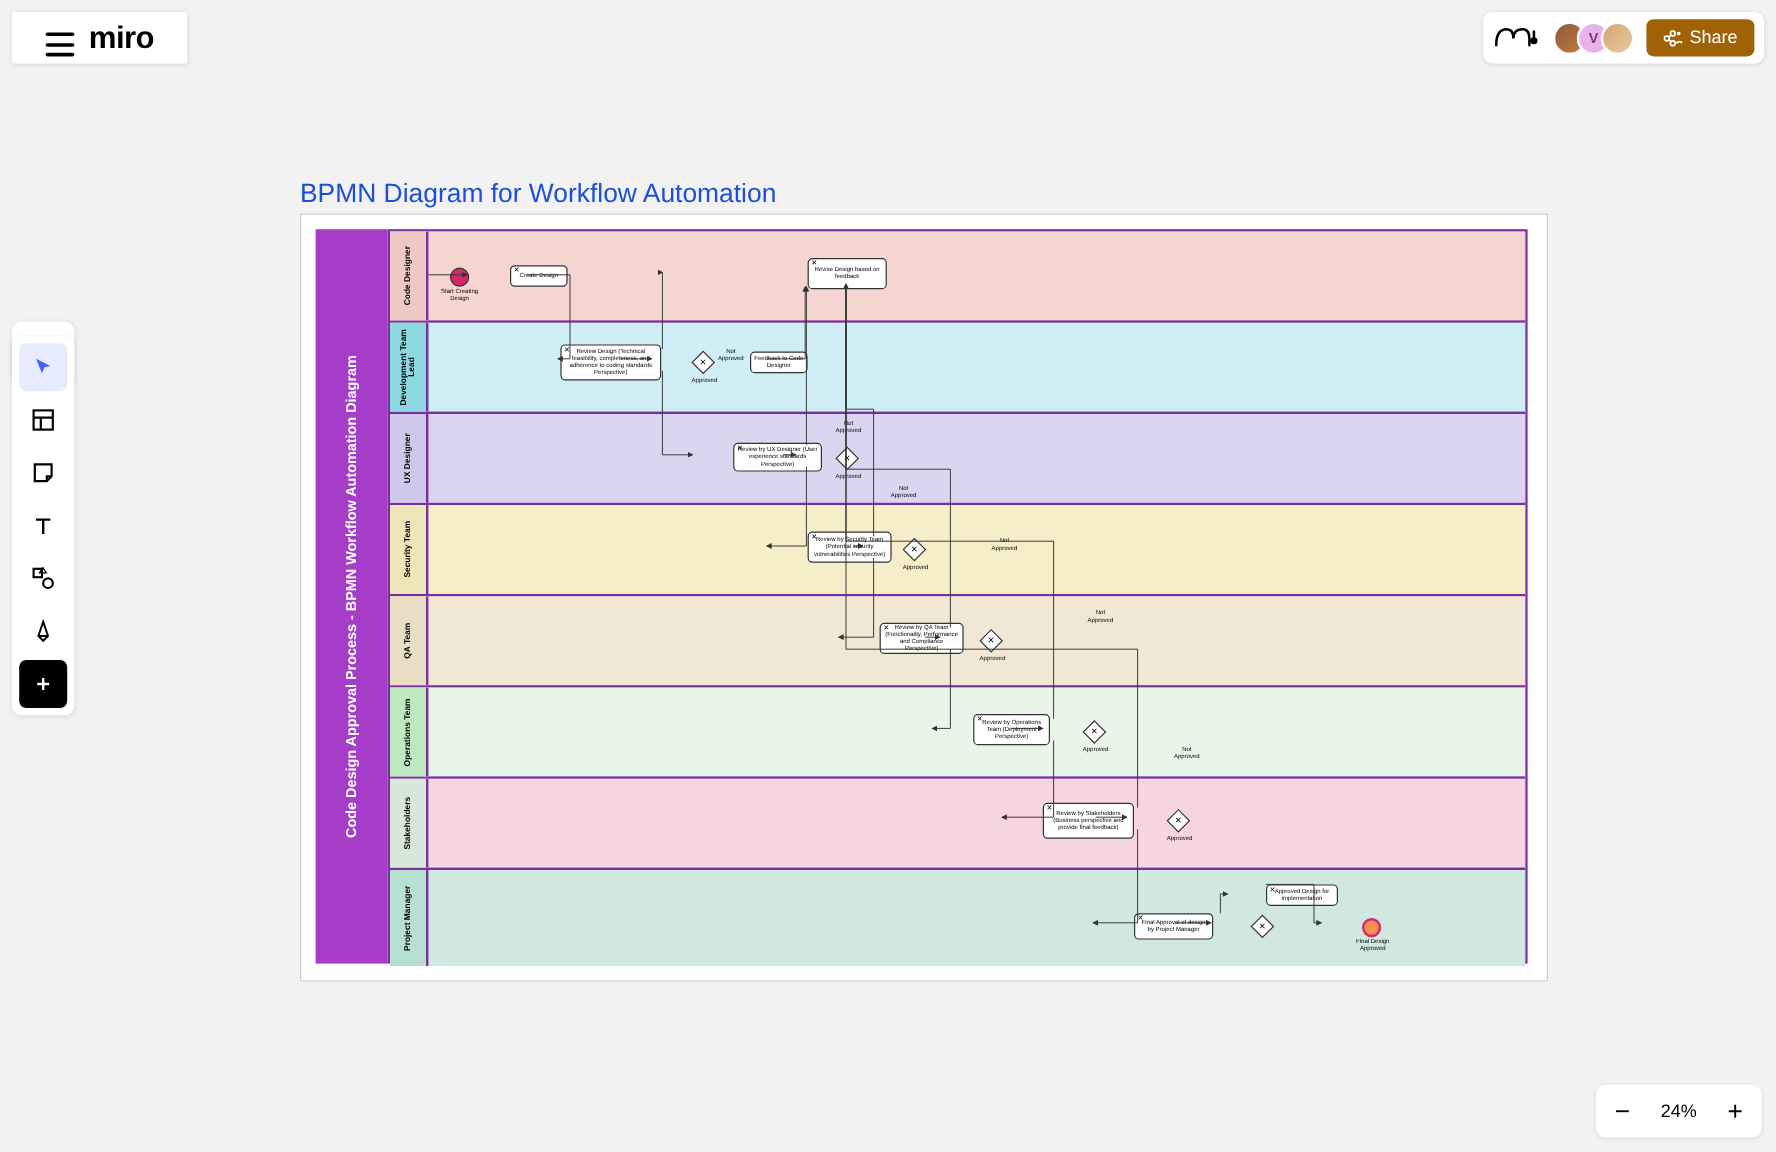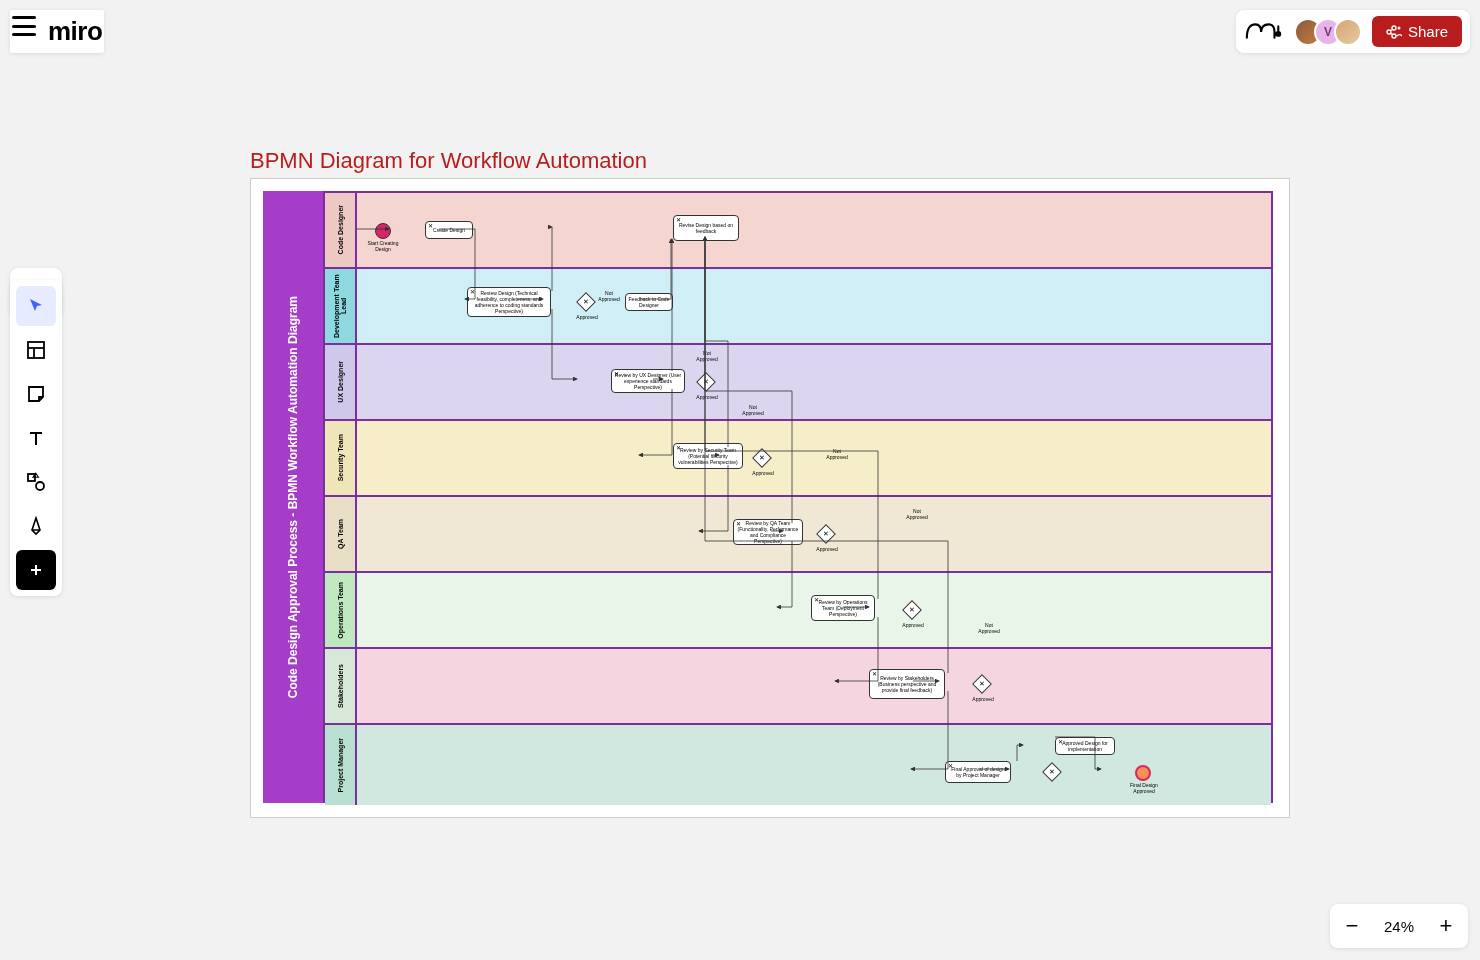--- a/index.html
+++ b/index.html
@@ -1,47 +1,47 @@
 <!DOCTYPE html>
 <html><head>
 <meta charset="utf-8">
 <style>
 * { margin:0; padding:0; box-sizing:border-box; }
 body { font-family:-apple-system,BlinkMacSystemFont,'Segoe UI',Helvetica,Arial,sans-serif; background:#f2f2f2; width:1480px; height:960px; overflow:hidden; position:relative; }
 
 
-.topbar-left { position:absolute; top:10px; left:10px; background:#fff; border-radius:2px; box-shadow:0 1px 4px rgba(0,0,0,0.1); display:flex; align-items:flex-start; padding:6px 2px; gap:12px; }
+.topbar-left { position:absolute; top:10px; left:10px; background:#fff; border-radius:2px; box-shadow:0 1px 4px rgba(0,0,0,0.1); display:flex; align-items:flex-end; padding:6px 28px; gap:12px; }
 .hamburger { width:24px; height:20px; display:flex; flex-direction:column; justify-content:space-between; cursor:pointer; }
 .hamburger span { height:3px; background:#000; border-radius:2px; }
 .logo { font-weight:700; font-size:26px; letter-spacing:-0.5px; }
 
 .topbar-right { position:absolute; top:10px; right:10px; background:#fff; border-radius:8px; box-shadow:0 1px 4px rgba(0,0,0,0.1); display:flex; align-items:center; padding:6px 8px; gap:10px; }
 .music-icon { width:40px; height:28px; display:flex; align-items:center; justify-content:center; font-size:22px; font-weight:600; }
 .avatars { display:flex; }
 .avatar { width:28px; height:28px; border-radius:50%; border:2px solid #fff; margin-left:-8px; display:flex; align-items:center; justify-content:center; font-size:12px; font-weight:600; }
 .avatar:first-child { margin-left:0; }
 .av1 { background:linear-gradient(135deg,#8b5a3c,#c47b3f); }
 .av2 { background:#e8b3e8; color:#7a3a7a; }
 .av3 { background:linear-gradient(135deg,#d4a574,#e8c9a0); }
-.share-btn { background:#b91c1c; color:#fff; border:none; border-radius:6px; padding:7px 14px; font-size:15px; font-weight:500; display:flex; align-items:center; gap:6px; cursor:pointer; }
+.share-btn { background:#a16207; color:#fff; border:none; border-radius:6px; padding:7px 14px; font-size:15px; font-weight:500; display:flex; align-items:center; gap:6px; cursor:pointer; }
 
 
 .toolbar { position:absolute; left:10px; top:280px; background:#fff; border-radius:8px; box-shadow:0 1px 4px rgba(0,0,0,0.1); display:flex; flex-direction:column; padding:6px; gap:4px; }
 .tool { width:40px; height:40px; display:flex; align-items:center; justify-content:center; border-radius:6px; cursor:pointer; font-size:20px; }
 .tool.active { background:#e6ebff; color:#4262ff; }
 .ai-panel { position:absolute; left:10px; top:268px; background:#fff; border-radius:8px; box-shadow:0 1px 4px rgba(0,0,0,0.1); padding:6px; }
 .plus-tool { background:#000; color:#fff; border-radius:6px; }
 
 
 .zoom { position:absolute; bottom:12px; right:12px; background:#fff; border-radius:8px; box-shadow:0 1px 4px rgba(0,0,0,0.1); display:flex; align-items:center; padding:4px; gap:4px; }
 .zoom-btn { width:36px; height:36px; display:flex; align-items:center; justify-content:center; font-size:22px; cursor:pointer; border-radius:4px; }
 .zoom-level { font-size:15px; padding:0 10px; }
 
 
-.canvas-title { position:absolute; left:250px; top:148px; font-size:22px; color:#b91c1c; }
+.canvas-title { position:absolute; left:250px; top:148px; font-size:22px; color:#1d4ed8; }
 .board { position:absolute; left:250px; top:178px; width:1040px; height:640px; background:#fff; border:1px solid #ccc; padding:12px; }
 .diagram { position:relative; width:100%; height:100%; }
 
 
 .pool-title { position:absolute; left:0; top:0; width:60px; height:612px; background:#a53dc9; display:flex; align-items:center; justify-content:center; }
 .pool-title span { color:#fff; font-size:12px; font-weight:600; writing-mode:vertical-rl; transform:rotate(180deg); text-align:center; line-height:1.4; }
 
 .lanes { position:absolute; left:60px; top:0; width:950px; height:612px; border:2px solid #7a2ea0; }
 .lane { position:relative; border-bottom:2px solid #7a2ea0; display:flex; }
 .lane:last-child { border-bottom:none; }

